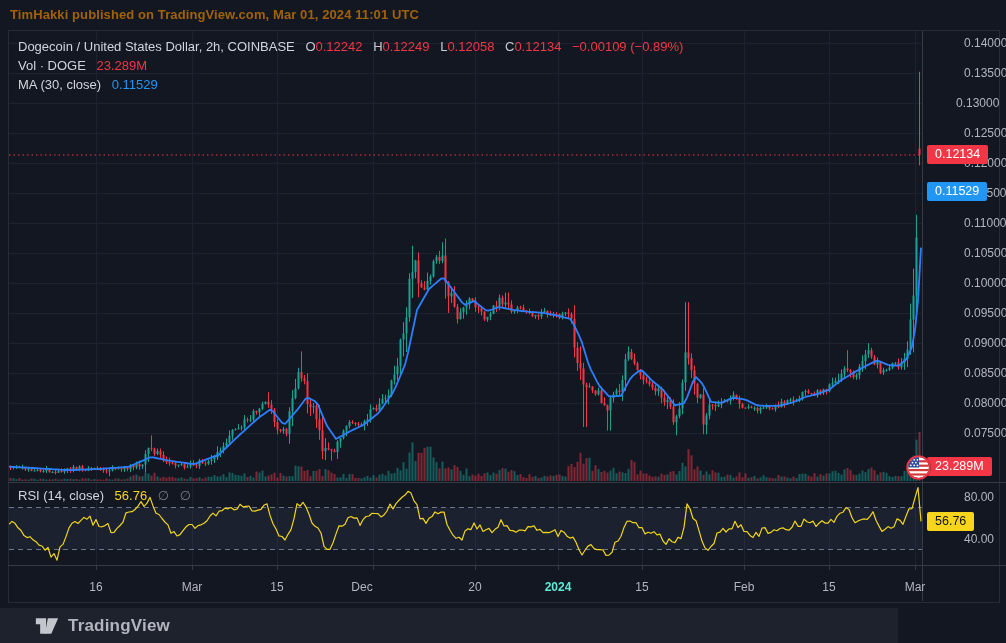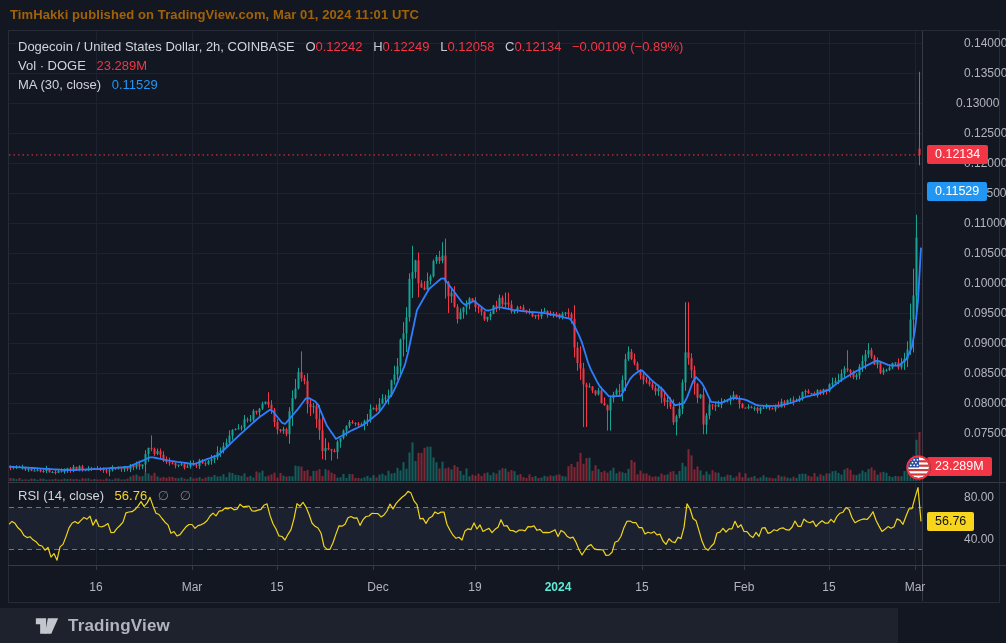--- a/index.html
+++ b/index.html
@@ -1051,22 +1051,22 @@
       <div class="ax-label" style="left: 936px; top: 365px;">0.08500</div>
       <div class="ax-label" style="left: 936px; top: 395px;">0.08000</div>
       <div class="ax-label" style="left: 936px; top: 425px;">0.07500</div>
       <div class="ax-label" style="left: 936px; top: 489px;">80.00</div>
       <div class="ax-label" style="left: 936px; top: 531px;">40.00</div>
     </div>
   <div id="time-axis">
       <div class="t-label" style="left: 96px;">16</div>
       <div class="t-label" style="left: 192px;">Mar</div>
       <div class="t-label" style="left: 277px;">15</div>
-      <div class="t-label" style="left: 378px;">Dec</div>
-      <div class="t-label" style="left: 475px;">19</div>
+      <div class="t-label" style="left: 362px;">Dec</div>
+      <div class="t-label" style="left: 475px;">20</div>
       <div class="t-label t-strong" style="left: 558px;">2024</div>
       <div class="t-label" style="left: 642px;">15</div>
       <div class="t-label" style="left: 744px;">Feb</div>
       <div class="t-label" style="left: 829px;">15</div>
       <div class="t-label" style="left: 915px;">Mar</div>
     </div>
   <div id="right-labels">
       <div class="val-label" style="background: rgb(242, 54, 69); color: rgb(255, 255, 255); top: 145px;">0.12134</div>
       <div class="val-label" style="background: rgb(33, 150, 243); color: rgb(255, 255, 255); top: 182px;">0.11529</div>
       <div class="val-label" style="background: rgb(242, 54, 69); color: rgb(255, 255, 255); top: 457px;">23.289M</div>

